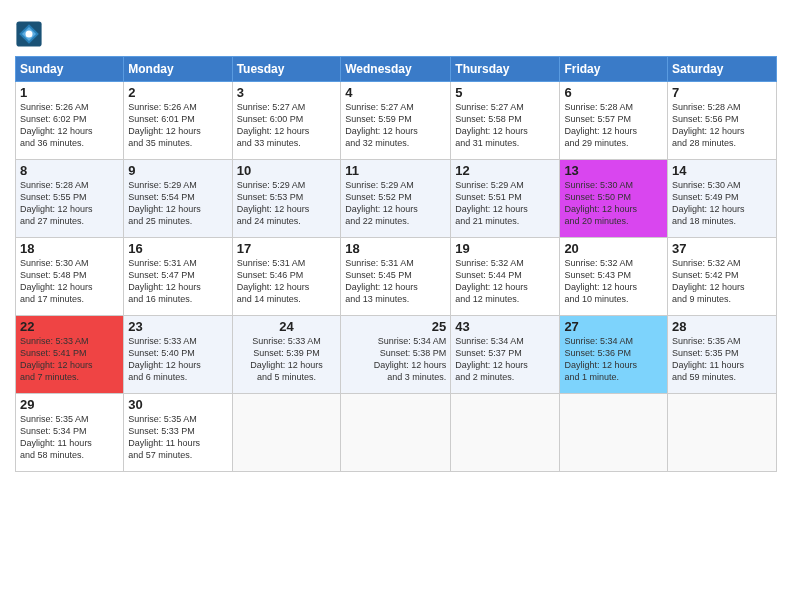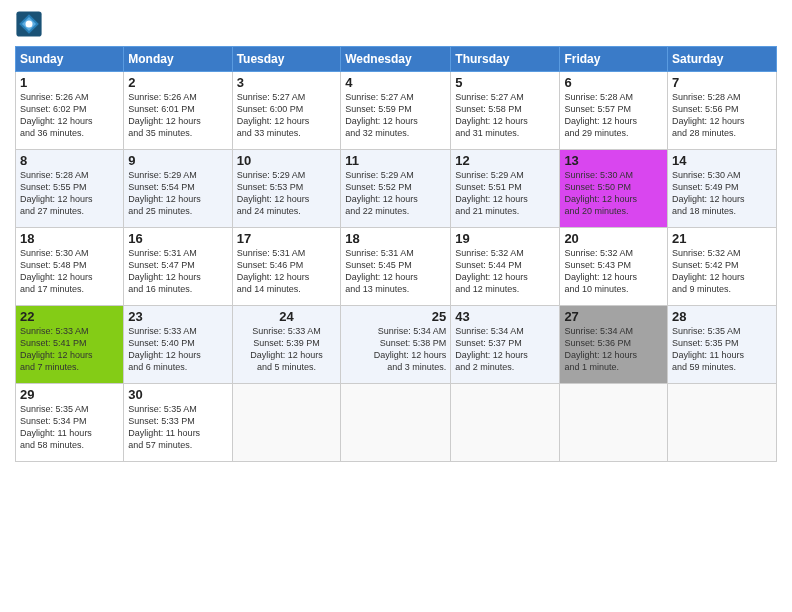--- a/index.html
+++ b/index.html
@@ -5,21 +5,21 @@
     * { box-sizing: border-box; margin: 0; padding: 0; }
     body {
       font-family: Arial, sans-serif;
       background: #fff;
       width: 792px;
       height: 612px;
       overflow: hidden;
     }
     .container {
       width: 792px;
-      padding: 10px 15px;
+      padding: 20px 15px;
     }
     .header-row {
       display: flex;
       justify-content: space-between;
       align-items: flex-start;
       margin-bottom: 8px;
     }
     .logo {
       display: flex;
       align-items: center;
@@ -264,29 +264,29 @@
 and 12 minutes.</div>
           </td>
           <td>
             <span class="day-num">20</span>
             <div class="day-info" style="white-space: pre-line;">Sunrise: 5:32 AM
 Sunset: 5:43 PM
 Daylight: 12 hours
 and 10 minutes.</div>
           </td>
           <td>
-            <span class="day-num">21</span>
+            <span class="day-num">37</span>
             <div class="day-info" style="white-space: pre-line;">Sunrise: 5:32 AM
 Sunset: 5:42 PM
 Daylight: 12 hours
 and 9 minutes.</div>
           </td>
         </tr>
         <tr>
-          <td style="background: #84cc16; margin-top: 24px;">
+          <td style="background: #ef4444; margin-top: 24px;">
             <span class="day-num">22</span>
             <div class="day-info" style="white-space: pre-line;">Sunrise: 5:33 AM
 Sunset: 5:41 PM
 Daylight: 12 hours
 and 7 minutes.</div>
           </td>
           <td style="background: rgb(240, 244, 251);">
             <span class="day-num">23</span>
             <div class="day-info" style="white-space: pre-line;">Sunrise: 5:33 AM
 Sunset: 5:40 PM
@@ -307,21 +307,21 @@
 Daylight: 12 hours
 and 3 minutes.</div>
           </td>
           <td style="background: rgb(240, 244, 251);">
             <span class="day-num">43</span>
             <div class="day-info" style="white-space: pre-line;">Sunrise: 5:34 AM
 Sunset: 5:37 PM
 Daylight: 12 hours
 and 2 minutes.</div>
           </td>
-          <td style="background: #a3a3a3;">
+          <td style="background: #7dd3fc;">
             <span class="day-num">27</span>
             <div class="day-info" style="white-space: pre-line;">Sunrise: 5:34 AM
 Sunset: 5:36 PM
 Daylight: 12 hours
 and 1 minute.</div>
           </td>
           <td style="background: rgb(240, 244, 251);">
             <span class="day-num">28</span>
             <div class="day-info" style="white-space: pre-line;">Sunrise: 5:35 AM
 Sunset: 5:35 PM

